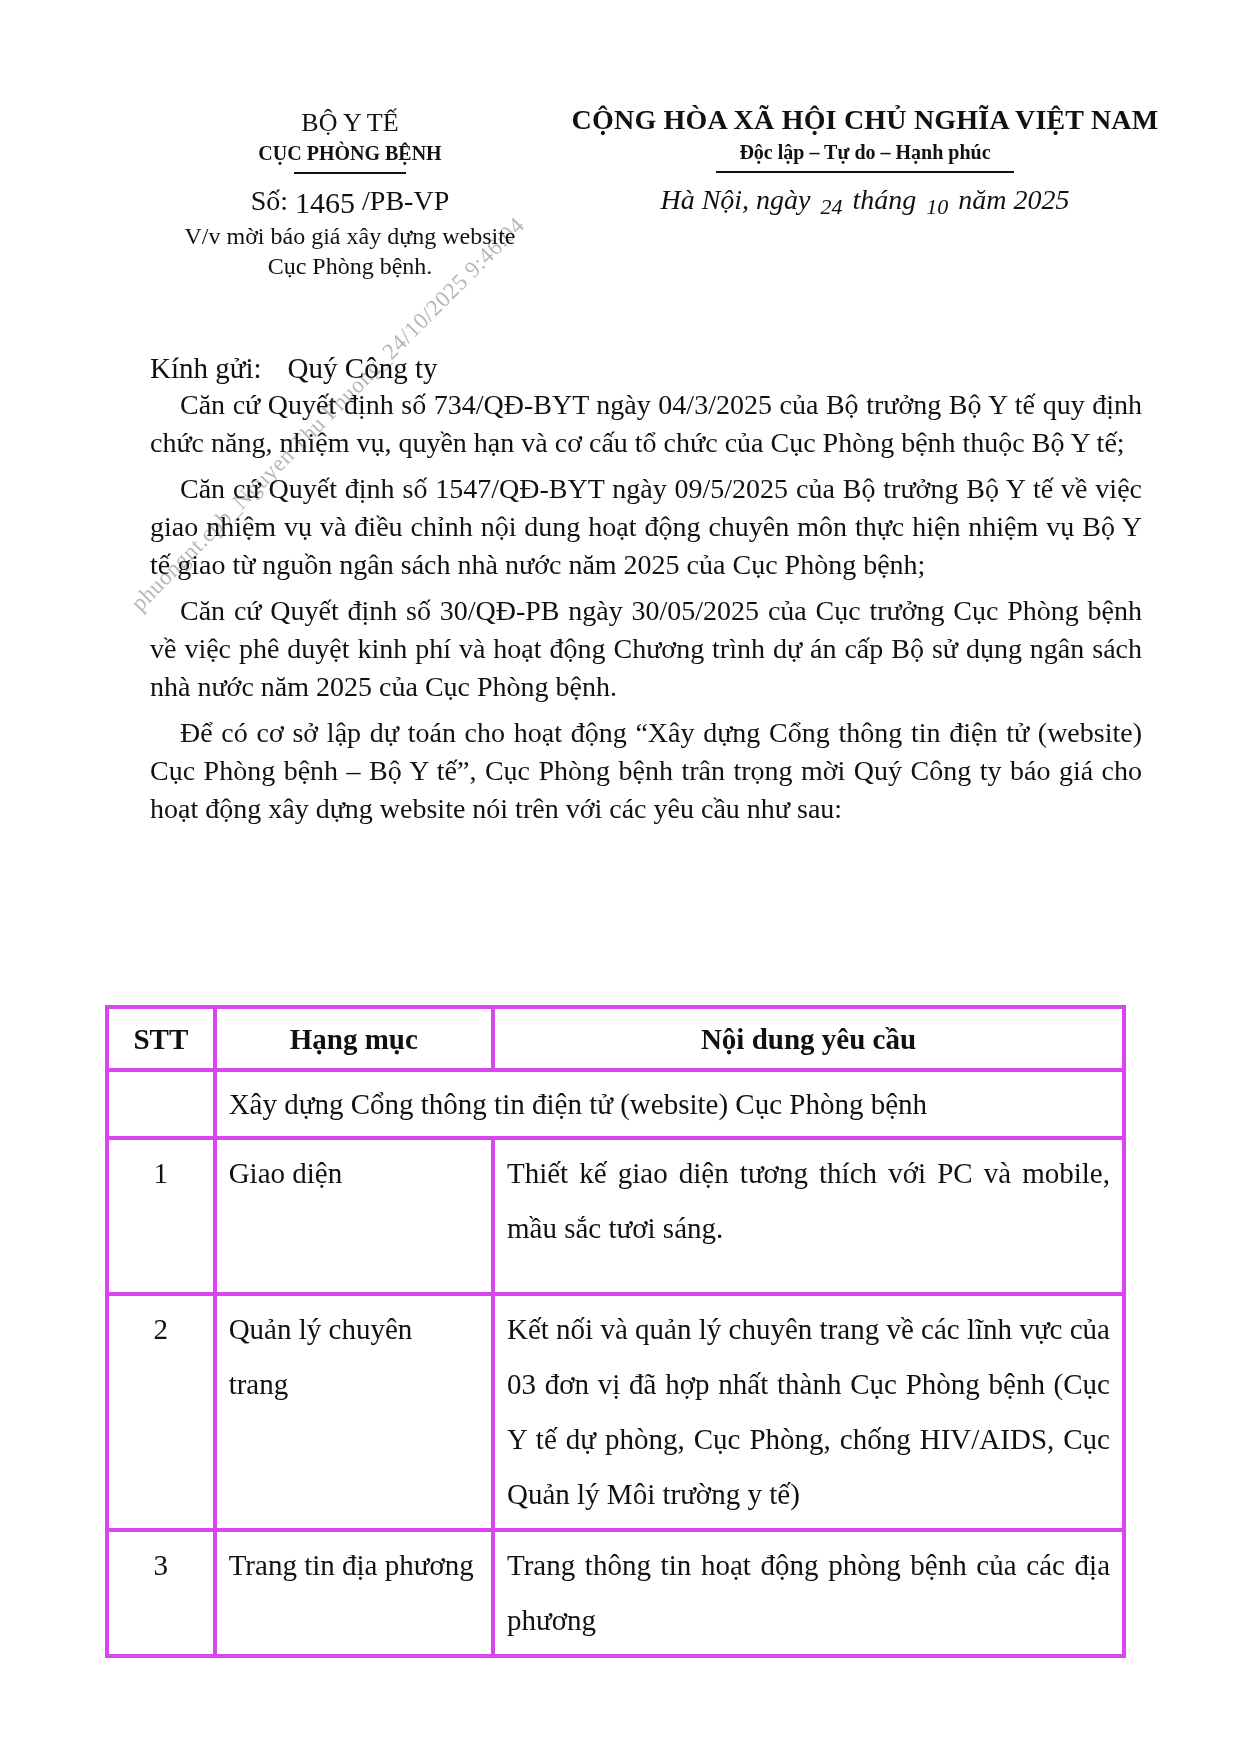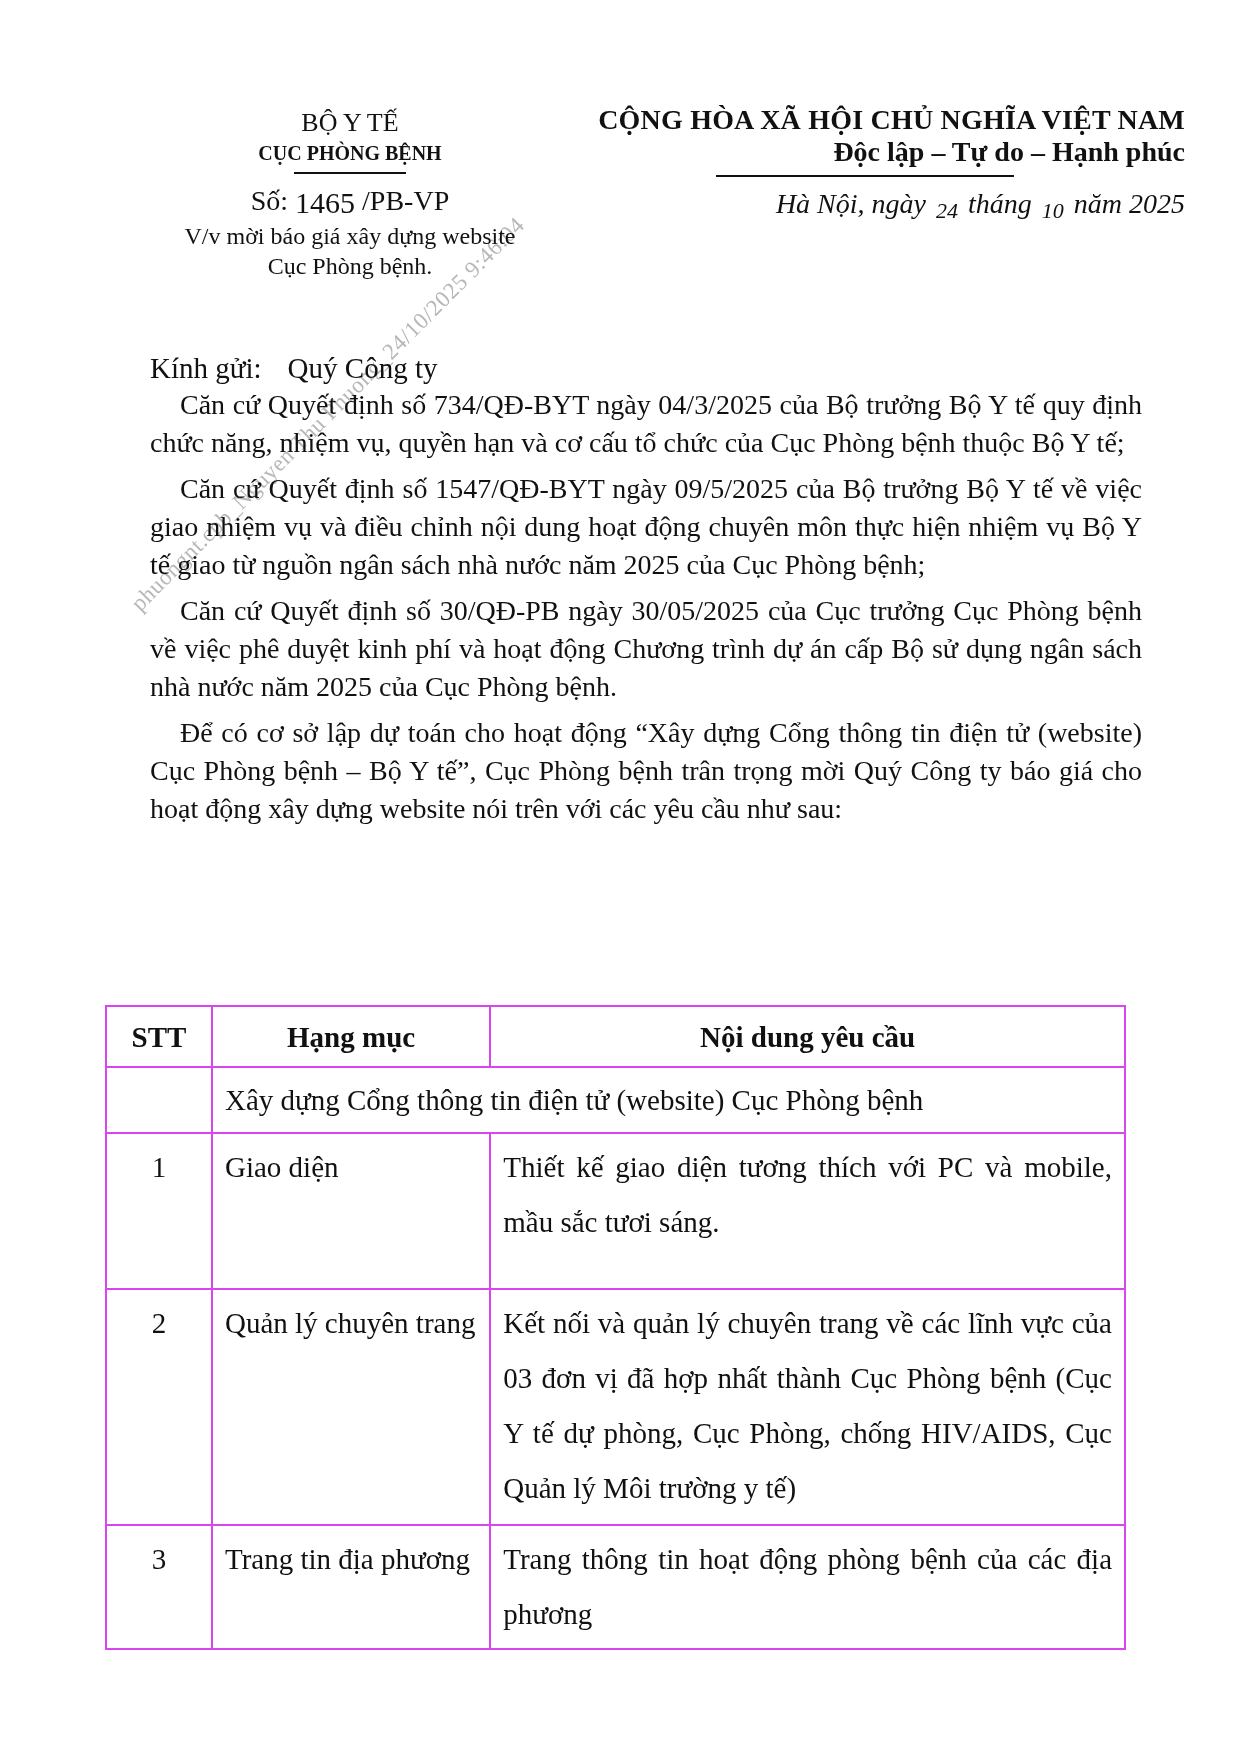--- a/index.html
+++ b/index.html
@@ -26,32 +26,32 @@
     z-index:0;
   }
   .content{position:relative;z-index:1;}
   
   .hdr-left{
     position:absolute;left:140px;top:108px;width:420px;
     text-align:center;line-height:1.15;
   }
   .hdr-right{
     position:absolute;left:545px;top:104px;width:640px;
-    text-align:right;line-height:1.15;
+    text-align:center;line-height:1.15;
   }
   .org-parent{font-size:26px;}
   .org-name{font-size:20px;font-weight:bold;margin-top:4px;}
   .rule{height:0;border-bottom:2px solid #111;margin:7px auto 0 auto;}
   .rule-left{width:112px;}
   .rule-right{width:298px;}
   .doc-number{font-size:28px;margin-top:9px;}
   .fill-num{font-style:normal;font-size:30px;position:relative;top:3px;margin:0 7px;}
   .doc-subject{font-size:24px;line-height:30px;margin-top:4px;}
   .national-title{font-size:28px;font-weight:bold;letter-spacing:.2px;}
-  .national-motto{font-size:28px;font-weight:bold;}
+  .national-motto{font-size:20px;font-weight:bold;margin-top:5px;}
   .dateline{font-style:italic;font-size:28px;margin-top:11px;}
   .dateline .fill-num{top:5px;margin:0 10px;font-size:22px;font-style:italic;}
   
   .salutation{
     position:absolute;top:352px;left:150px;width:992px;
     display:flex;gap:26px;
     font-size:29px;
   }
   
   .body-text{
@@ -60,21 +60,21 @@
   }
   .body-text p{margin:0 0 8px 0;text-indent:30px;}
   
   .doc-table{
     position:absolute;top:1005px;left:105px;
     border-collapse:collapse;
     width:1021px;
     font-size:29px;
   }
   .doc-table td,.doc-table th{
-    border:2px solid #d946ef;
+    border:4px solid #d946ef;
     padding:6px 12px;
     vertical-align:top;
     line-height:55px;
   }
   .doc-table th{
     font-weight:bold;text-align:center;vertical-align:middle;
     height:47px;line-height:36px;
   }
   .col-stt{width:83px;}
   .col-item{width:272px;margin-left:8px;}

